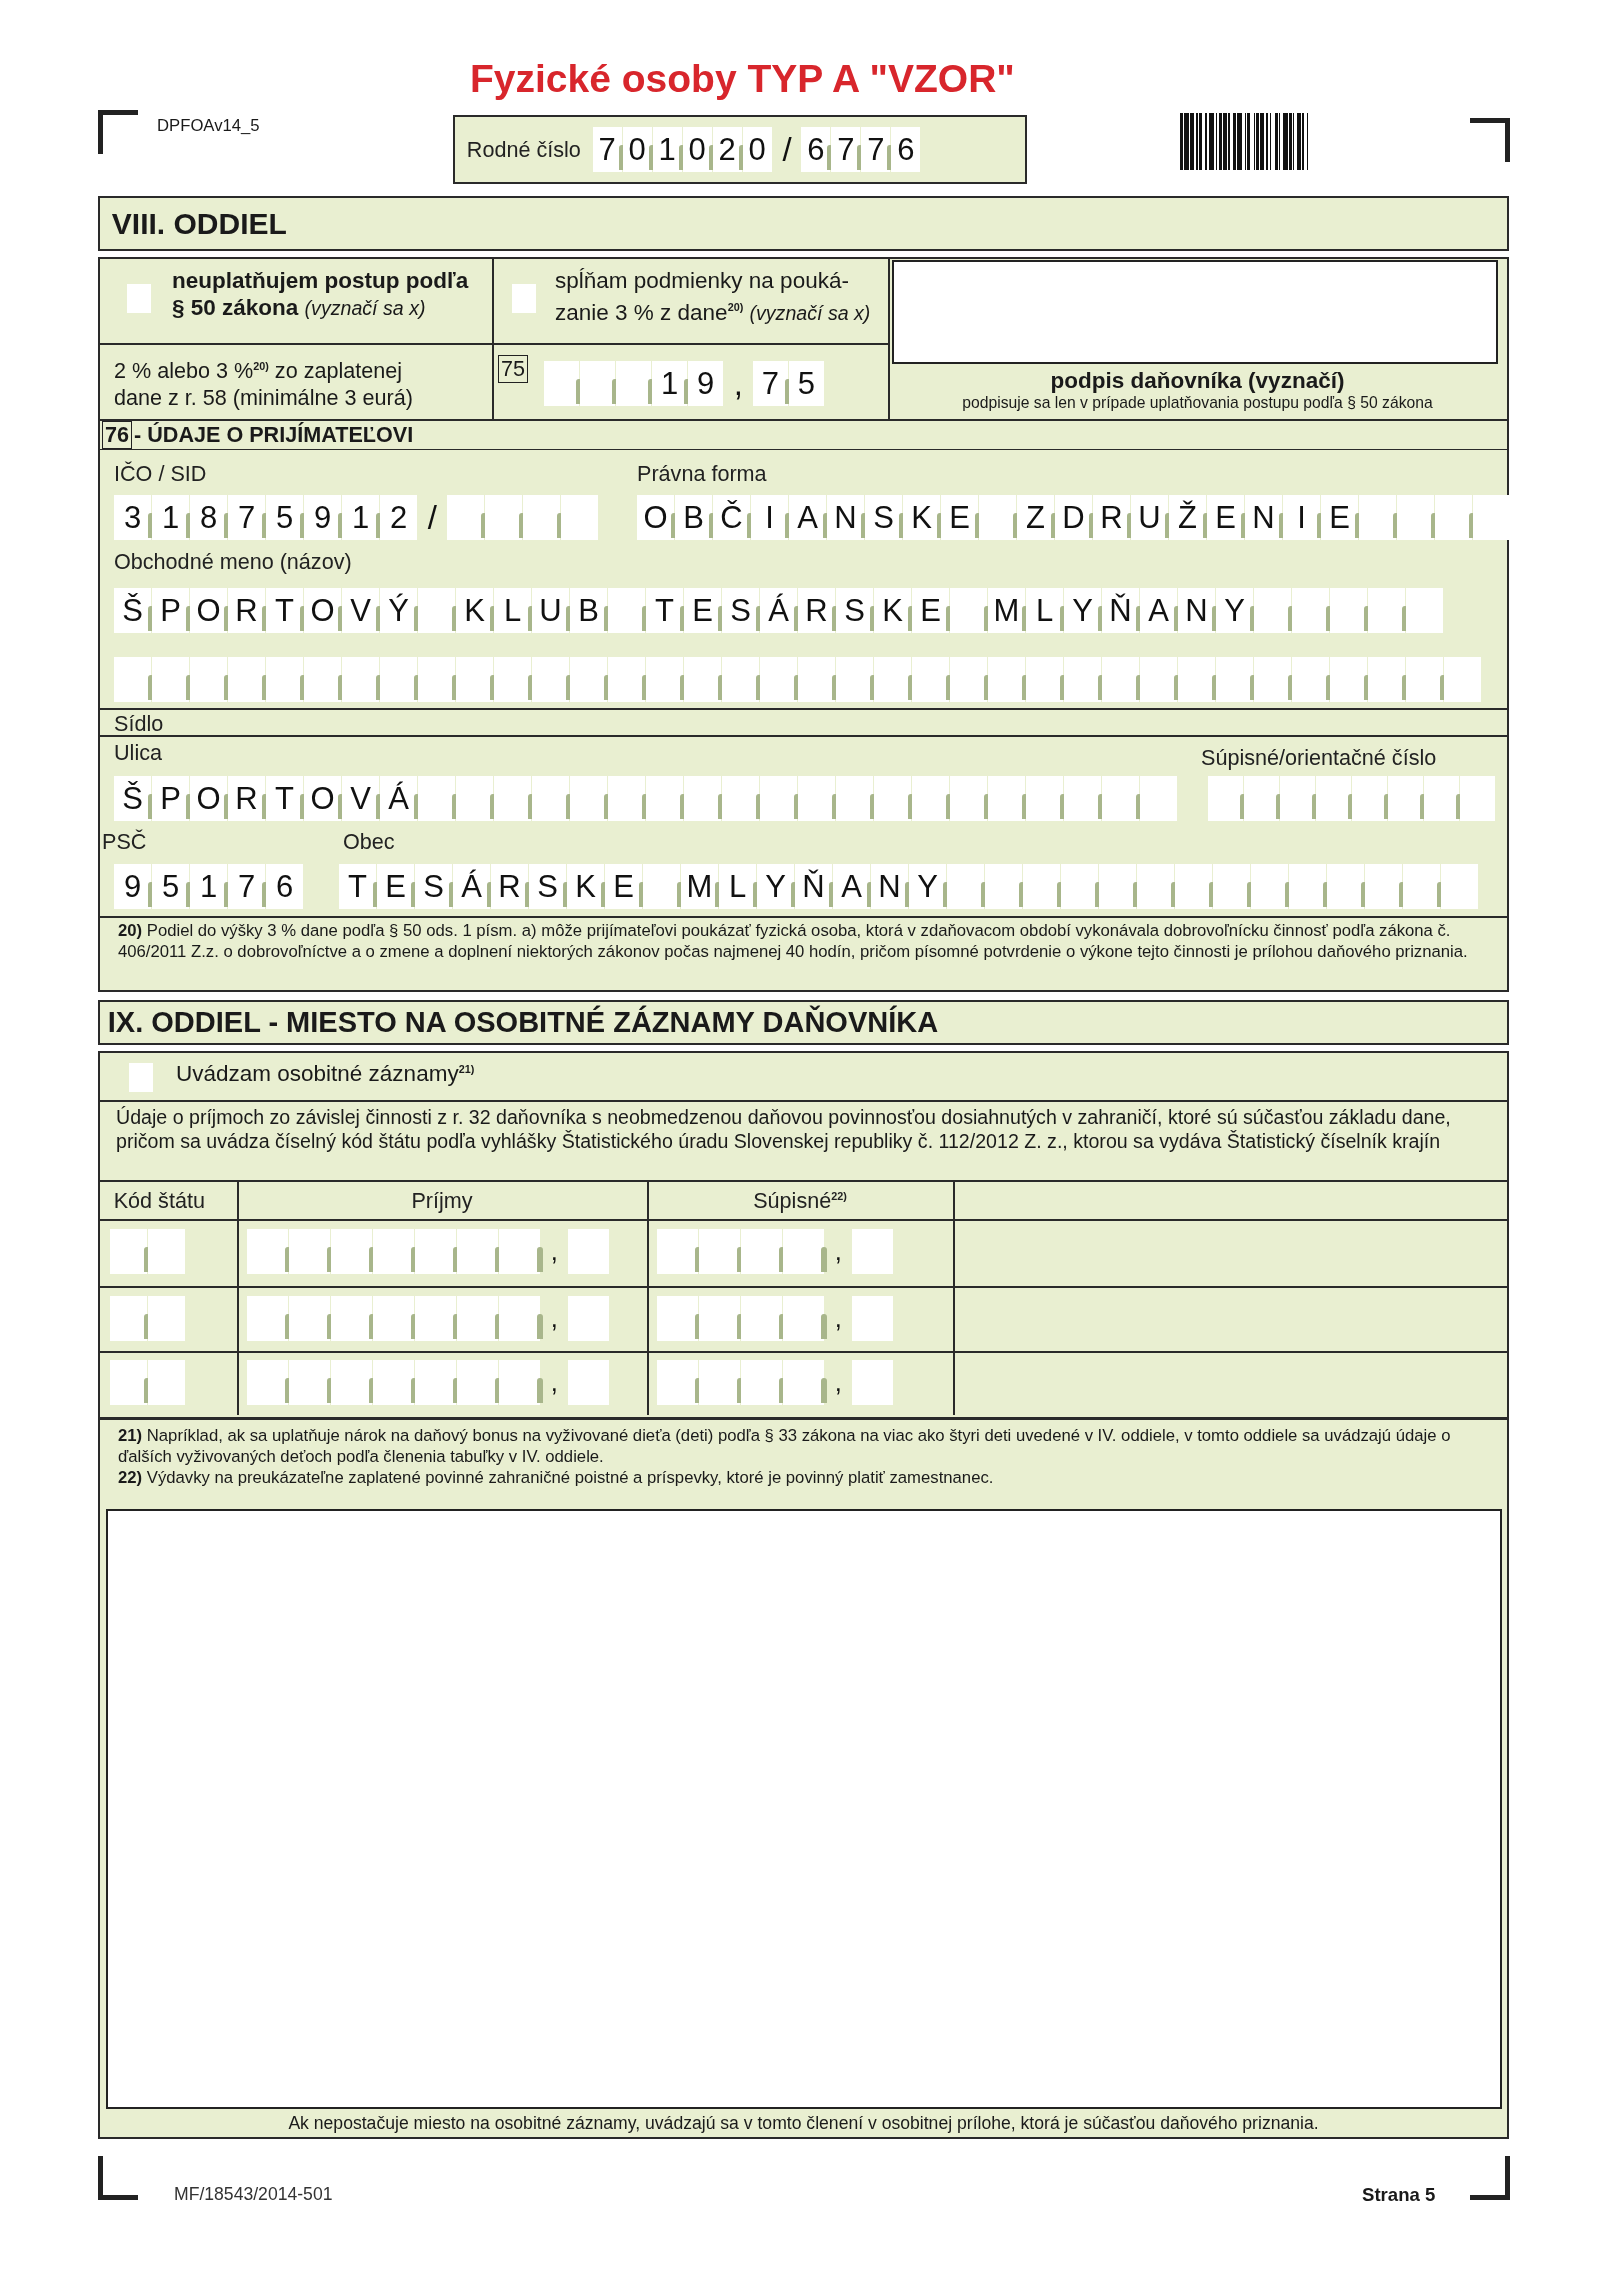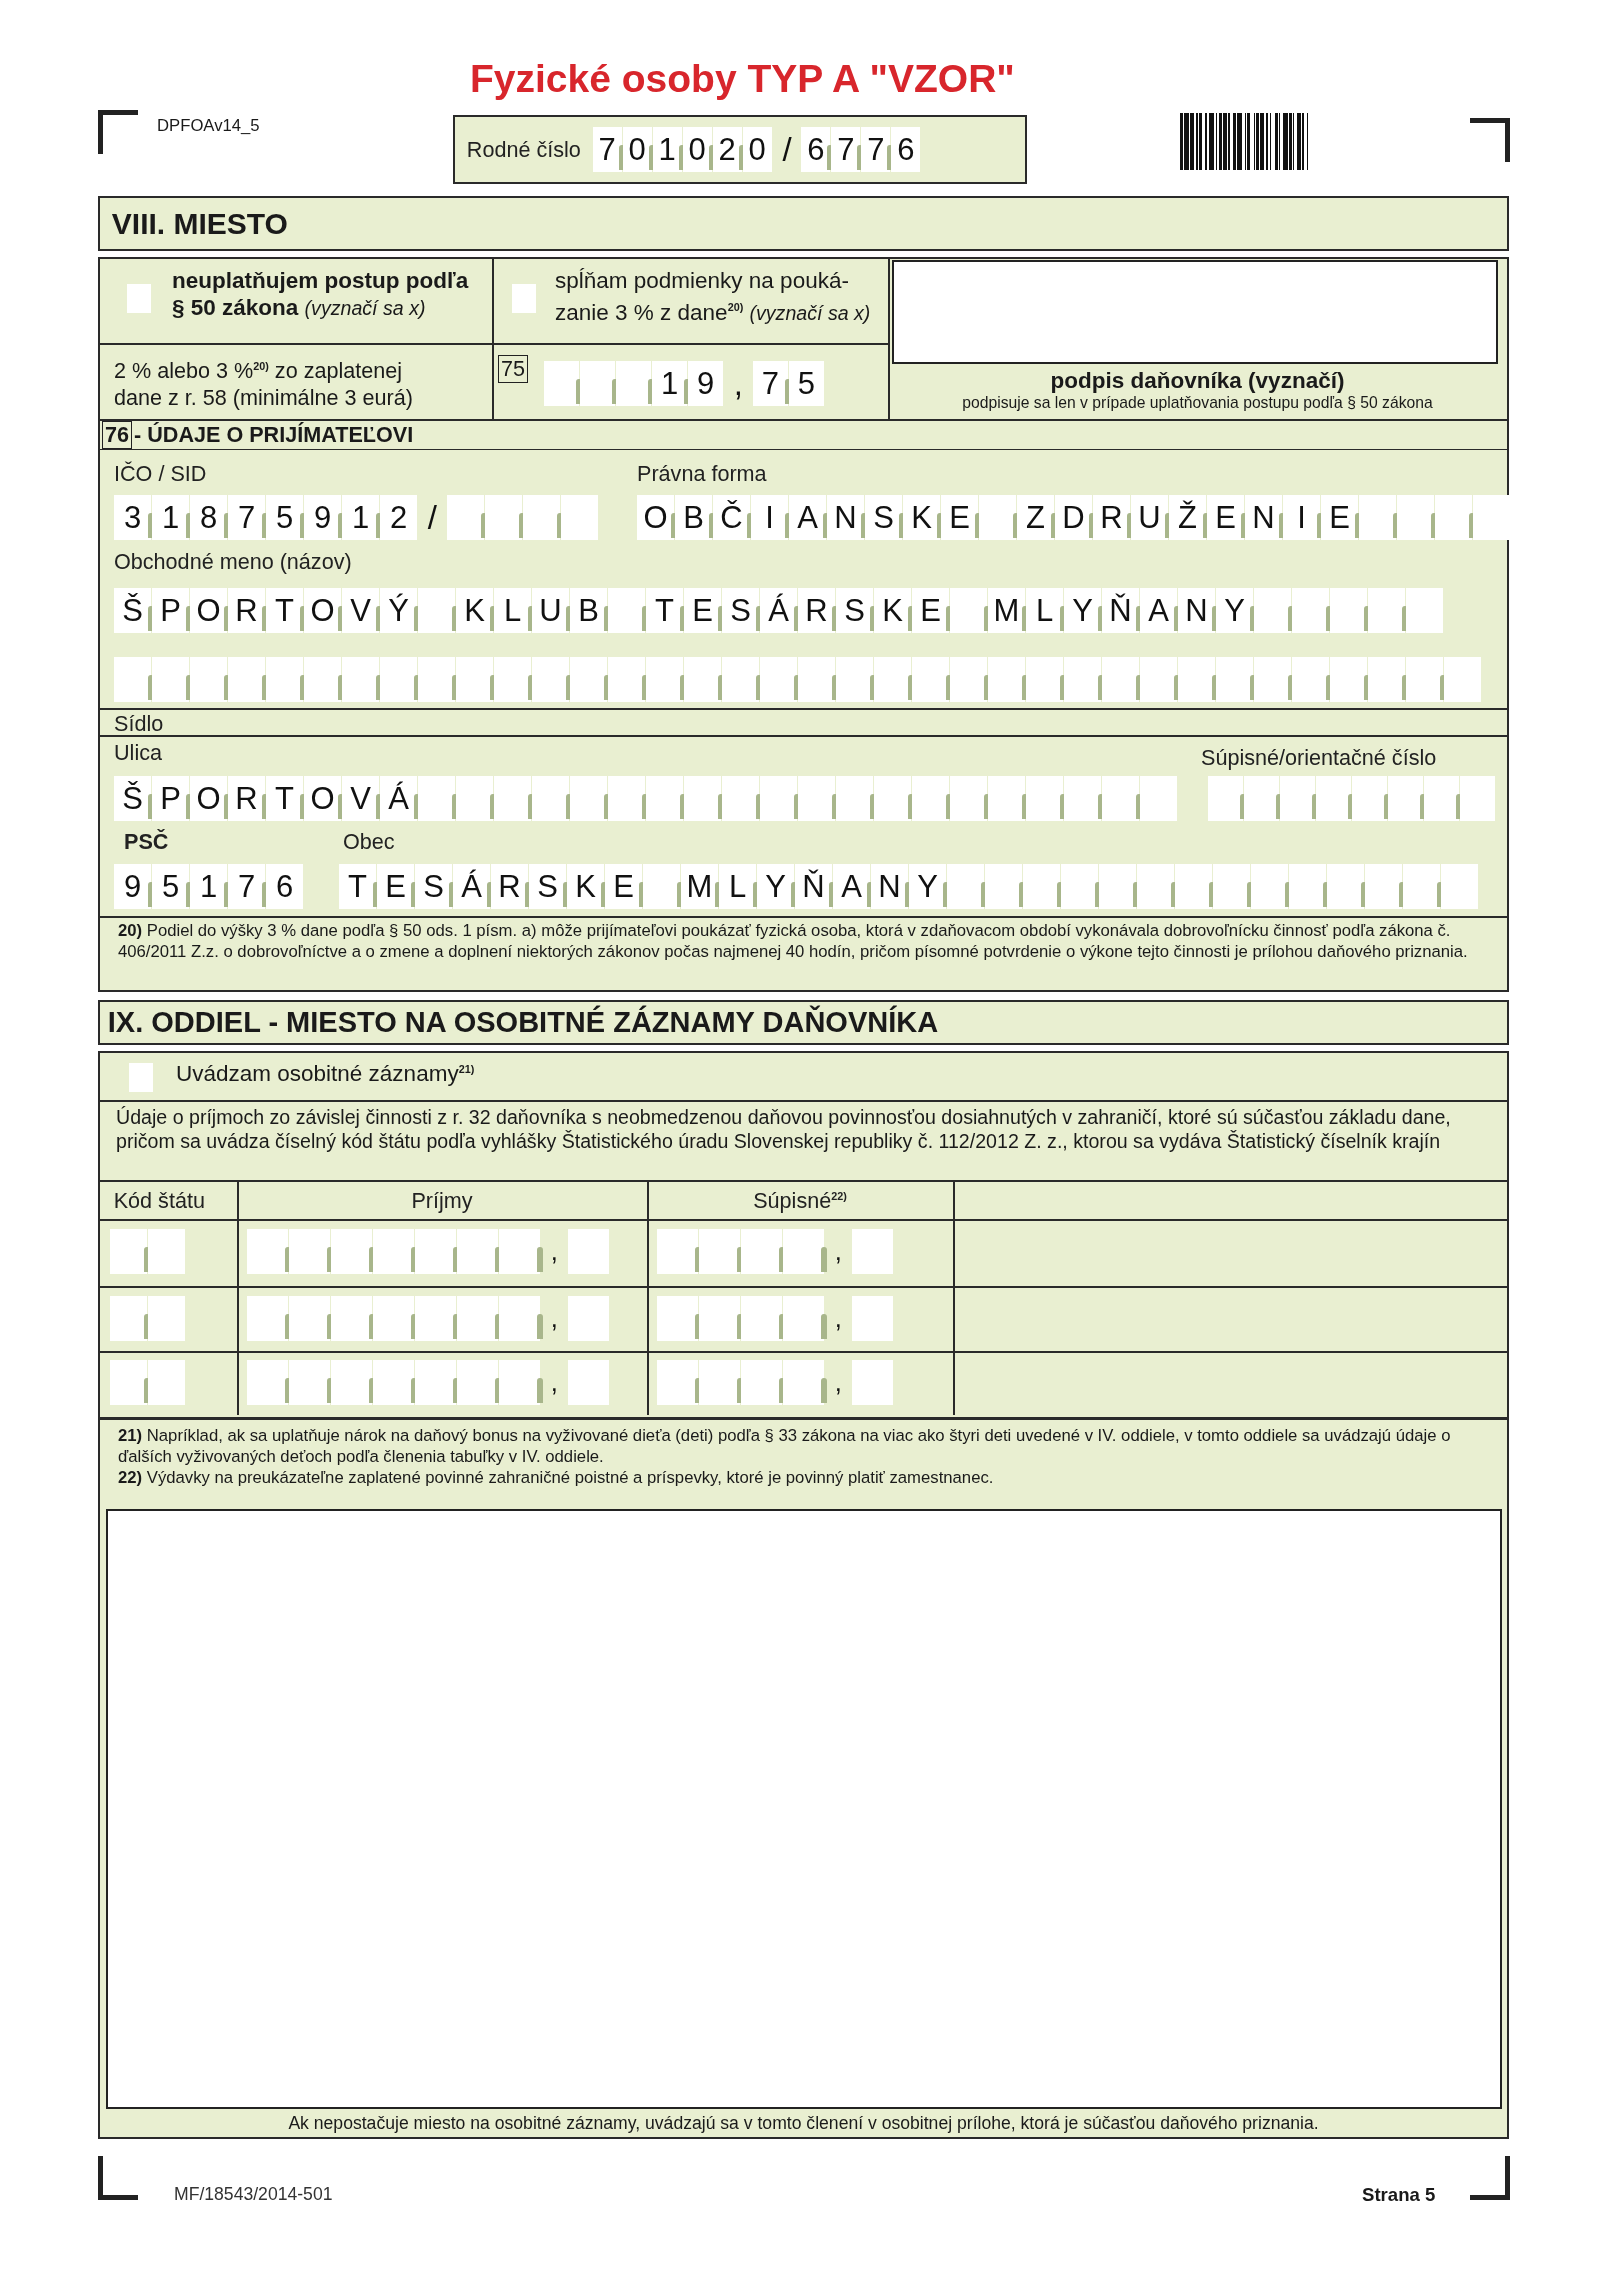--- a/index.html
+++ b/index.html
@@ -108,21 +108,21 @@
     <div style="width: 2.5px; height: 57px; background: rgb(255, 255, 255);"></div>
     <div style="width: 3.8px; height: 57px; background: rgb(17, 17, 17);"></div>
     <div style="width: 1.3px; height: 57px; background: rgb(255, 255, 255);"></div>
     <div style="width: 2.5px; height: 57px; background: rgb(17, 17, 17);"></div>
     <div style="width: 2.5px; height: 57px; background: rgb(255, 255, 255);"></div>
     <div style="width: 1.3px; height: 57px; background: rgb(17, 17, 17);"></div>
     <div style="width: 1.3px; height: 57px; background: rgb(255, 255, 255);"></div>
   </div>
 
 <div class="abs green frame" style="left:98px;top:196px;width:1411px;height:55px;border-width:2.9px;display:flex;align-items:center;padding-left:11.8px;">
-  <span style="font-size:30px;font-weight:bold;">VIII. MIESTO</span>
+  <span style="font-size:30px;font-weight:bold;">VIII. ODDIEL</span>
 </div>
 
 <div class="abs green frame" style="left:98px;top:257px;width:1411px;height:735px;border-width:2.9px;"></div>
 
 <div class="vline" style="left:492px;top:259px;height:160px;"></div>
 <div class="vline" style="left:888px;top:259px;height:160px;"></div>
 <div class="hline" style="left:100px;top:343px;width:788px;"></div>
 <div class="hline" style="left:100px;top:419px;width:1407px;"></div>
 
 <div class="abs" style="left:127px;top:284px;"><span class="cb"></span></div>
@@ -341,21 +341,21 @@
       <div class="cell" style="width: 35px;"></div>
       <div class="cell" style="width: 35px;"></div>
       <div class="cell" style="width: 35px;"></div>
       <div class="cell" style="width: 35px;"></div>
       <div class="cell" style="width: 35px;"></div>
       <div class="cell" style="width: 35px;"></div>
       <div class="cell noline" style="width: 35px;"></div>
     </div>
   </div>
 
-<div class="abs lbl" style="left:124px;top:829px;font-weight:bold;">PSČ</div>
+<div class="abs lbl" style="left:102px;top:829px;">PSČ</div>
 <div class="abs lbl" style="left:343px;top:829px;">Obec</div>
 <div class="abs" style="left:114px;top:864px;">
     <div class="cells" id="psc">
       <div class="cell" style="width: 37px;">9</div>
       <div class="cell" style="width: 37px;">5</div>
       <div class="cell" style="width: 37px;">1</div>
       <div class="cell" style="width: 37px;">7</div>
       <div class="cell noline" style="width: 37px;">6</div>
     </div>
   </div>

